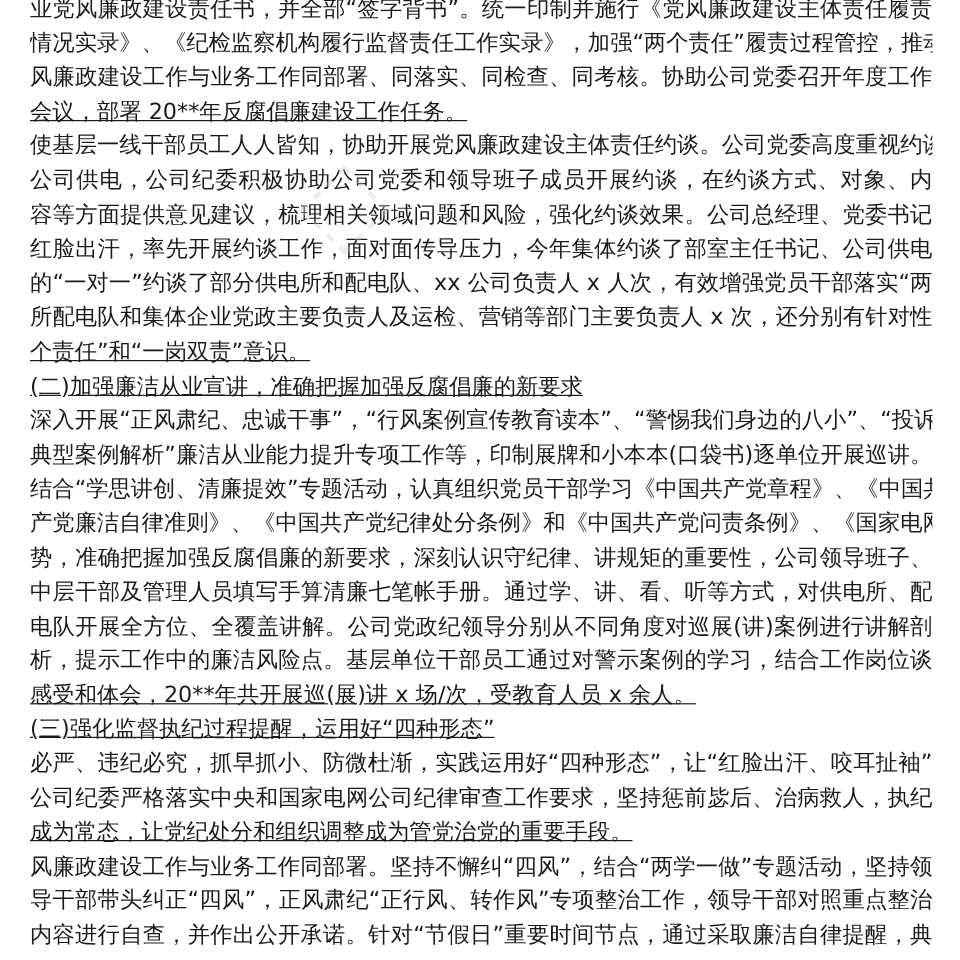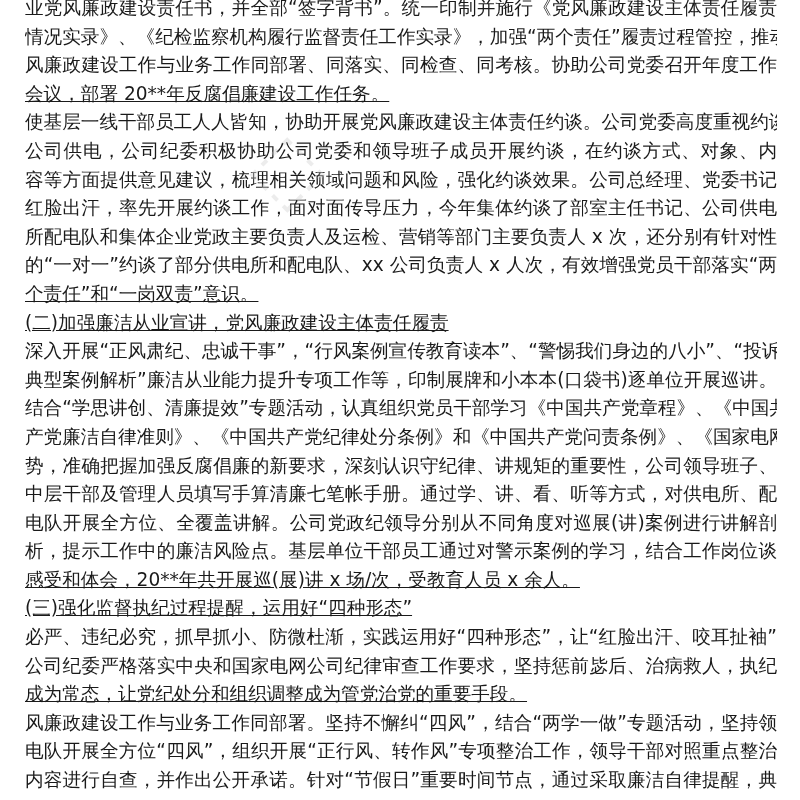--- a/index.html
+++ b/index.html
@@ -21,35 +21,35 @@
 
 <div class="page" id="doc">
     <div class="line">业党风廉政建设责任书，并全部“签字背书”。统一印制并施行《党风廉政建设主体责任履责</div>
     <div class="line">情况实录》、《纪检监察机构履行监督责任工作实录》，加强“两个责任”履责过程管控，推动党</div>
     <div class="line">风廉政建设工作与业务工作同部署、同落实、同检查、同考核。协助公司党委召开年度工作</div>
     <div class="line last">会议，部署 20**年反腐倡廉建设工作任务。</div>
     <div class="line">使基层一线干部员工人人皆知，协助开展党风廉政建设主体责任约谈。公司党委高度重视约谈</div>
     <div class="line">公司供电，公司纪委积极协助公司党委和领导班子成员开展约谈，在约谈方式、对象、内</div>
     <div class="line">容等方面提供意见建议，梳理相关领域问题和风险，强化约谈效果。公司总经理、党委书记</div>
     <div class="line">红脸出汗，率先开展约谈工作，面对面传导压力，今年集体约谈了部室主任书记、公司供电</div>
+    <div class="line">的“一对一”约谈了部分供电所和配电队、xx 公司负责人 x 人次，有效增强党员干部落实“两</div>
     <div class="line">所配电队和集体企业党政主要负责人及运检、营销等部门主要负责人 x 次，还分别有针对性</div>
-    <div class="line">的“一对一”约谈了部分供电所和配电队、xx 公司负责人 x 人次，有效增强党员干部落实“两</div>
     <div class="line last">个责任”和“一岗双责”意识。</div>
-    <div class="line last">(二)加强廉洁从业宣讲，党风廉政建设主体责任履责</div>
+    <div class="line last">(二)加强廉洁从业宣讲，准确把握加强反腐倡廉的新要求</div>
     <div class="line">深入开展“正风肃纪、忠诚干事”，“行风案例宣传教育读本”、“警惕我们身边的八小”、“投诉</div>
     <div class="line">典型案例解析”廉洁从业能力提升专项工作等，印制展牌和小本本(口袋书)逐单位开展巡讲。</div>
     <div class="line">结合“学思讲创、清廉提效”专题活动，认真组织党员干部学习《中国共产党章程》、《中国共</div>
     <div class="line">产党廉洁自律准则》、《中国共产党纪律处分条例》和《中国共产党问责条例》、《国家电网公</div>
     <div class="line">势，准确把握加强反腐倡廉的新要求，深刻认识守纪律、讲规矩的重要性，公司领导班子、</div>
     <div class="line">中层干部及管理人员填写手算清廉七笔帐手册。通过学、讲、看、听等方式，对供电所、配</div>
     <div class="line">电队开展全方位、全覆盖讲解。公司党政纪领导分别从不同角度对巡展(讲)案例进行讲解剖</div>
     <div class="line">析，提示工作中的廉洁风险点。基层单位干部员工通过对警示案例的学习，结合工作岗位谈</div>
     <div class="line last">感受和体会，20**年共开展巡(展)讲 x 场/次，受教育人员 x 余人。</div>
     <div class="line last">(三)强化监督执纪过程提醒，运用好“四种形态”</div>
     <div class="line">必严、违纪必究，抓早抓小、防微杜渐，实践运用好“四种形态”，让“红脸出汗、咬耳扯袖”</div>
     <div class="line">公司纪委严格落实中央和国家电网公司纪律审查工作要求，坚持惩前毖后、治病救人，执纪</div>
     <div class="line last">成为常态，让党纪处分和组织调整成为管党治党的重要手段。</div>
     <div class="line">风廉政建设工作与业务工作同部署。坚持不懈纠“四风”，结合“两学一做”专题活动，坚持领</div>
-    <div class="line">电队开展全方位“四风”，组织开展“正行风、转作风”专项整治工作，领导干部对照重点整治</div>
+    <div class="line">导干部带头纠正“四风”，正风肃纪“正行风、转作风”专项整治工作，领导干部对照重点整治</div>
     <div class="line">内容进行自查，并作出公开承诺。针对“节假日”重要时间节点，通过采取廉洁自律提醒，典</div>
   </div>
 
 <div class="watermark" style="left:250px;top:130px;">⬚</div>
 
 </body></html>

